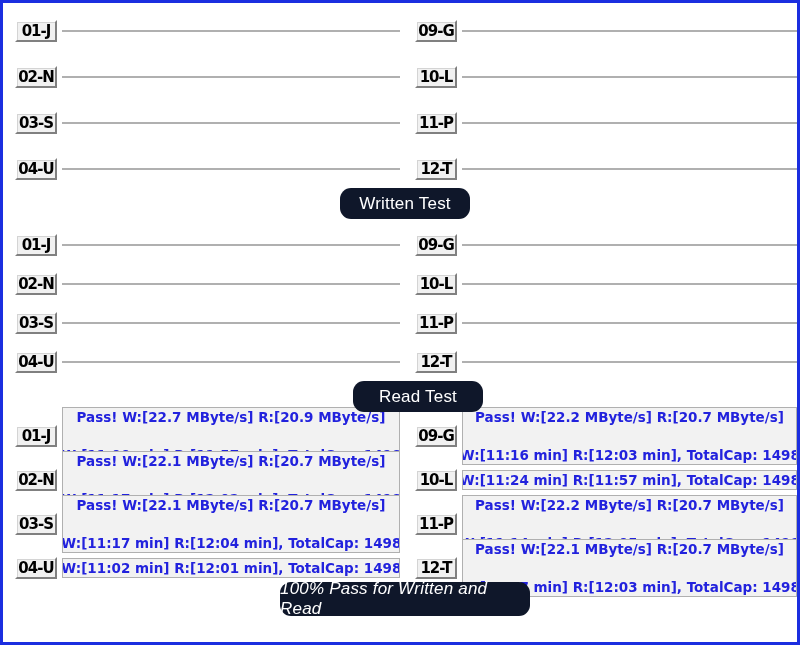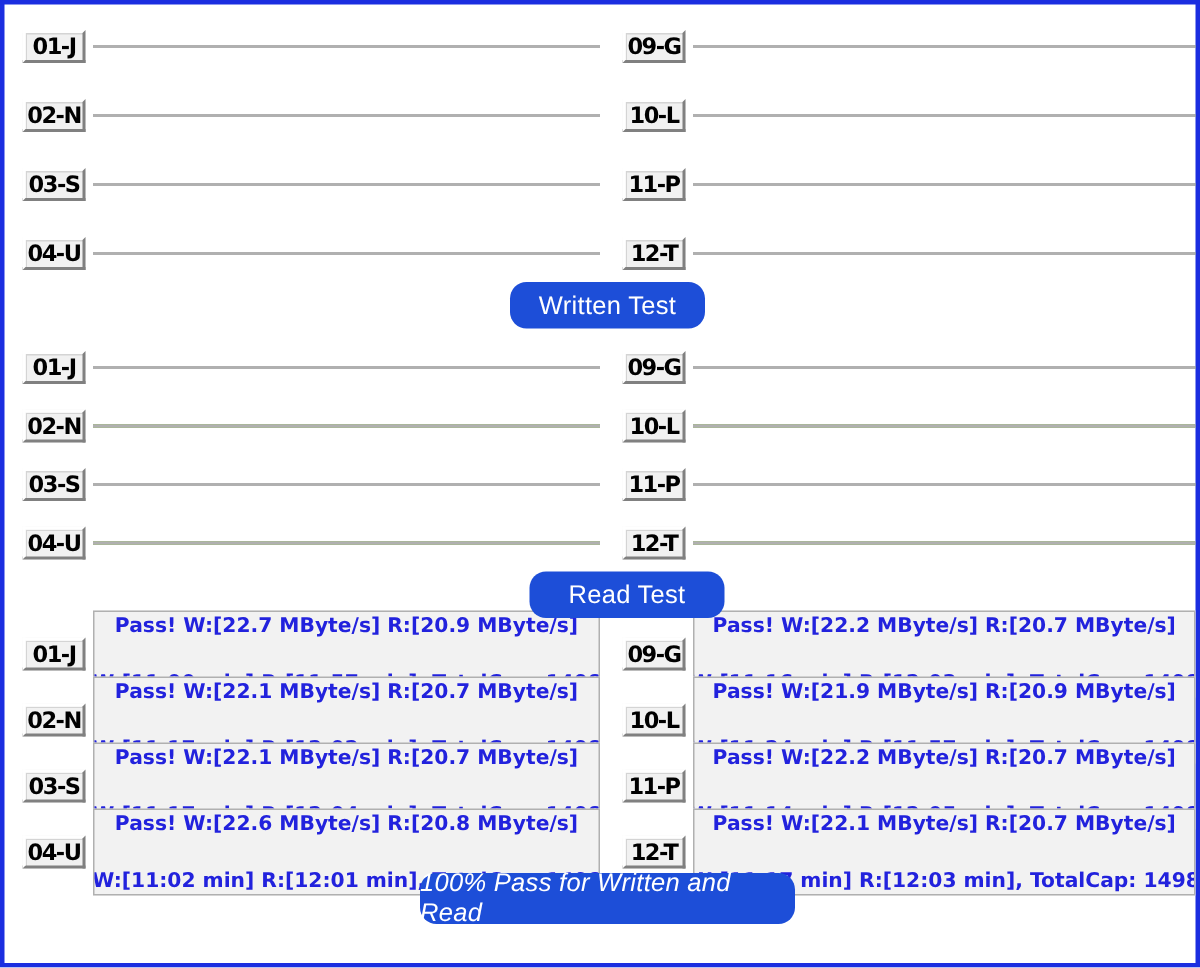--- a/index.html
+++ b/index.html
@@ -120,21 +120,21 @@
     font-weight: bold;
     font-size: 13.5px;
     line-height: 18px;
     white-space: nowrap;
     color: #2222dd;
   }
 
   
   .banner {
     position: absolute;
-    background: #1d4ed8;
+    background: #0f172a;
     color: #ffffff;
     border-radius: 11px;
     font-family: "Liberation Sans", sans-serif;
     font-size: 17px;
     display: flex;
     align-items: center;
     justify-content: center;
     z-index: 20;
     letter-spacing: 0.2px;
   }
@@ -437,35 +437,33 @@
         <div class="row" style="left: 9px; width: 385px; top: 91px;">
           <div class="tag">03-S</div>
           <div class="pass-box">
             <div class="pass-line">Pass! W:[22.1 MByte/s] R:[20.7 MByte/s]</div>
             <div class="pass-line">: W:[11:17 min] R:[12:04 min], TotalCap: 14983</div>
           </div>
         </div>
         <div class="row" style="left: 9px; width: 385px; top: 135px;">
           <div class="tag">04-U</div>
           <div class="pass-box">
-            <div class="pass-line">Pass! W:[22.6 MByte/s] R:[20.8 MByte/s]</div>
             <div class="pass-line">: W:[11:02 min] R:[12:01 min], TotalCap: 14983</div>
           </div>
         </div>
         <div class="row" style="left: 409px; width: 382px; top: 3px;">
           <div class="tag">09-G</div>
           <div class="pass-box">
             <div class="pass-line">Pass! W:[22.2 MByte/s] R:[20.7 MByte/s]</div>
             <div class="pass-line">: W:[11:16 min] R:[12:03 min], TotalCap: 14983</div>
           </div>
         </div>
         <div class="row" style="left: 409px; width: 382px; top: 47px;">
           <div class="tag">10-L</div>
           <div class="pass-box">
-            <div class="pass-line">Pass! W:[21.9 MByte/s] R:[20.9 MByte/s]</div>
             <div class="pass-line">: W:[11:24 min] R:[11:57 min], TotalCap: 14983</div>
           </div>
         </div>
         <div class="row" style="left: 409px; width: 382px; top: 91px;">
           <div class="tag">11-P</div>
           <div class="pass-box">
             <div class="pass-line">Pass! W:[22.2 MByte/s] R:[20.7 MByte/s]</div>
             <div class="pass-line">: W:[11:14 min] R:[12:05 min], TotalCap: 14983</div>
           </div>
         </div>

